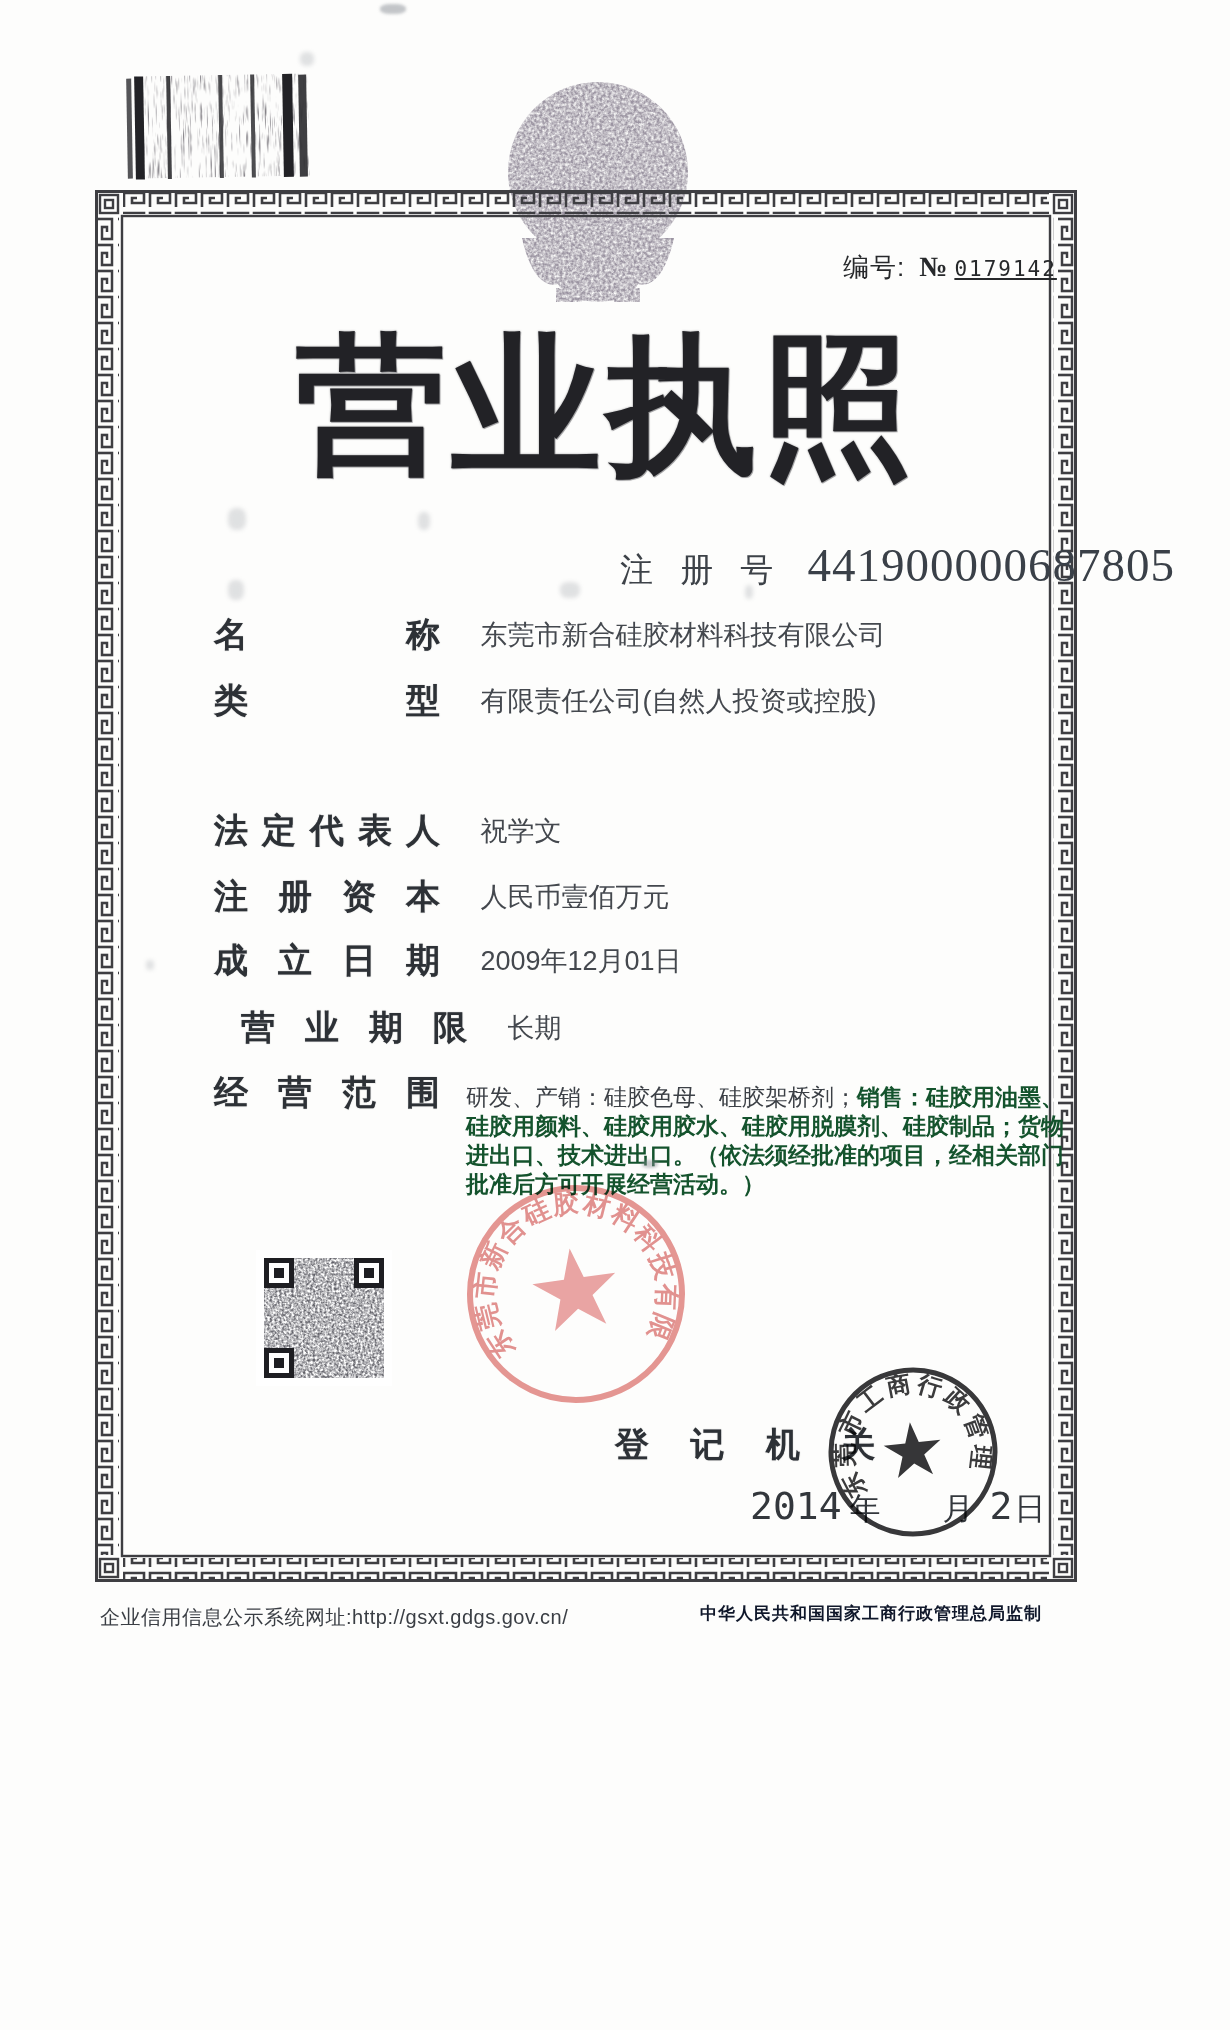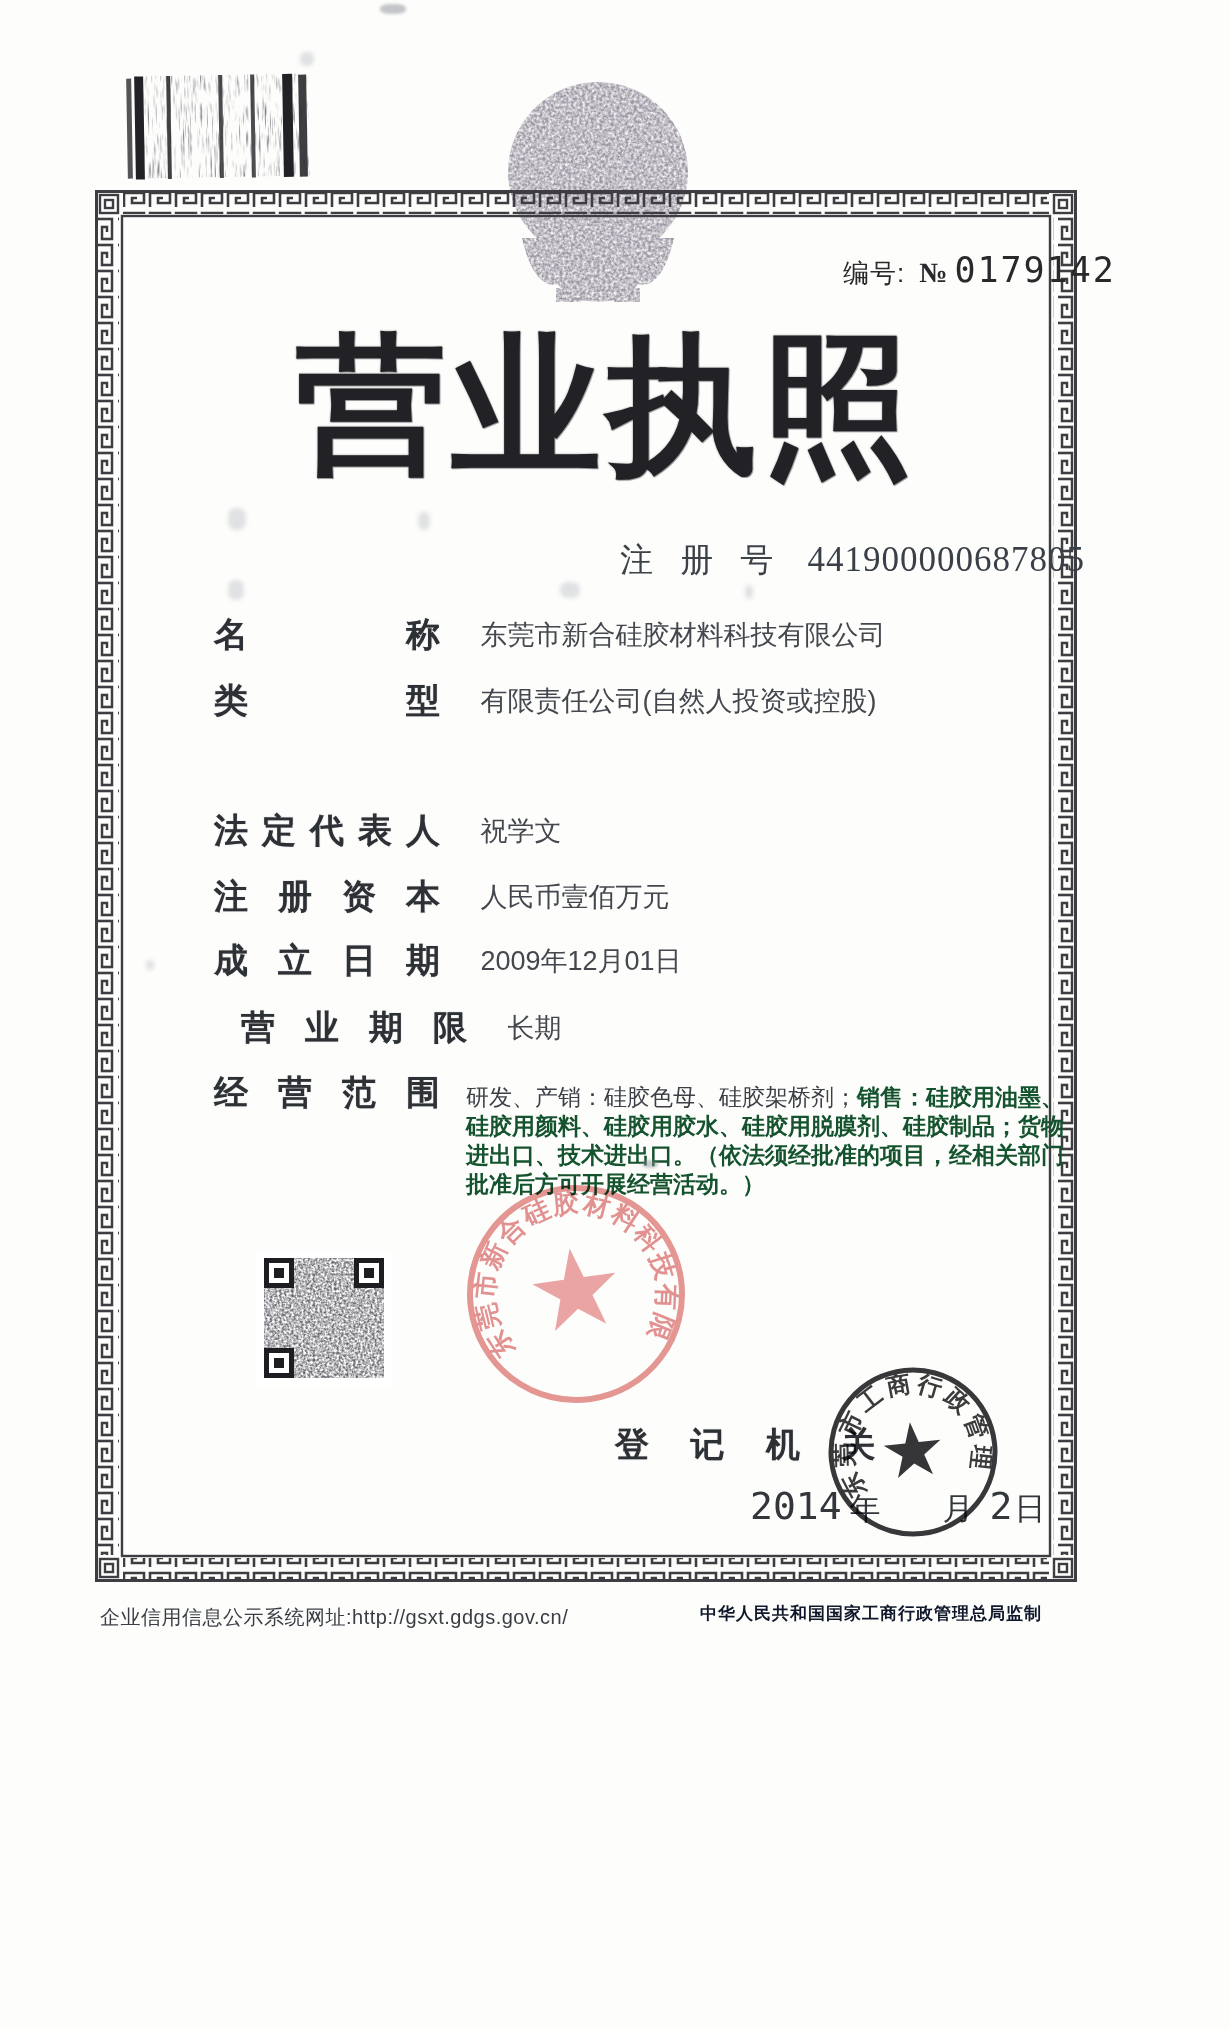--- a/index.html
+++ b/index.html
@@ -2,29 +2,29 @@
 <html><head>
 <meta charset="utf-8">
 <style>
   html,body{margin:0;padding:0;background:#ffffff;}
   .page{position:relative;width:1230px;height:2030px;background:#fdfdfc;overflow:hidden;
         font-family:"Liberation Sans", sans-serif;color:#2e3133;}
   .abs{position:absolute;}
   
   .serial{left:843px;top:250px;font-size:26px;color:#27292b;letter-spacing:1px;white-space:nowrap;}
   .serial .nomark{font-family:"Liberation Serif",serif;font-weight:bold;font-size:28px;padding:0 6px 0 14px;}
-  .serial .num{font-family:"DejaVu Sans Mono",monospace;font-size:35px;letter-spacing:2px;}
+  .serial .num{font-family:"DejaVu Sans Mono",monospace;font-size:21px;letter-spacing:2px;text-decoration:underline;}
   
   .title{left:296px;top:330px;width:616px;display:flex;justify-content:space-between;
          font-size:150px;font-weight:800;color:#222226;line-height:1;
          text-shadow:0 0 2px rgba(40,40,45,.55), 1px 1px 0 rgba(40,40,45,.35);}
   
   .regno{left:620px;top:538px;font-size:33px;color:#3a3e44;white-space:nowrap;}
   .regno .rlabel{letter-spacing:9px;color:#3d4248;}
-  .regno .rvalue{font-family:"Liberation Serif",serif;font-size:35px;letter-spacing:1px;margin-left:16px;color:#3a4048;}
+  .regno .rvalue{font-family:"Liberation Serif",serif;font-size:47px;letter-spacing:1px;margin-left:16px;color:#3a4048;}
   
   .frow{position:absolute;left:214px;white-space:nowrap;}
   .flabel{display:inline-block;width:226px;font-size:34px;font-weight:600;color:#2d3136;
           text-align:justify;text-align-last:justify;vertical-align:top;
           text-shadow:0 0 1px rgba(45,49,54,.5);}
   .fvalue{display:inline-block;margin-left:36px;font-size:27px;color:#44484e;vertical-align:top;padding-top:5px;}
   .scopeblock{left:466px;top:1083px;width:600px;font-size:23px;line-height:29px;color:#3c4046;white-space:normal;}
   .scopeblock .bold{font-weight:bold;color:#14532d;}
   
   .registrar{left:615px;top:1422px;font-size:34px;font-weight:600;letter-spacing:16px;color:#2d3136;

